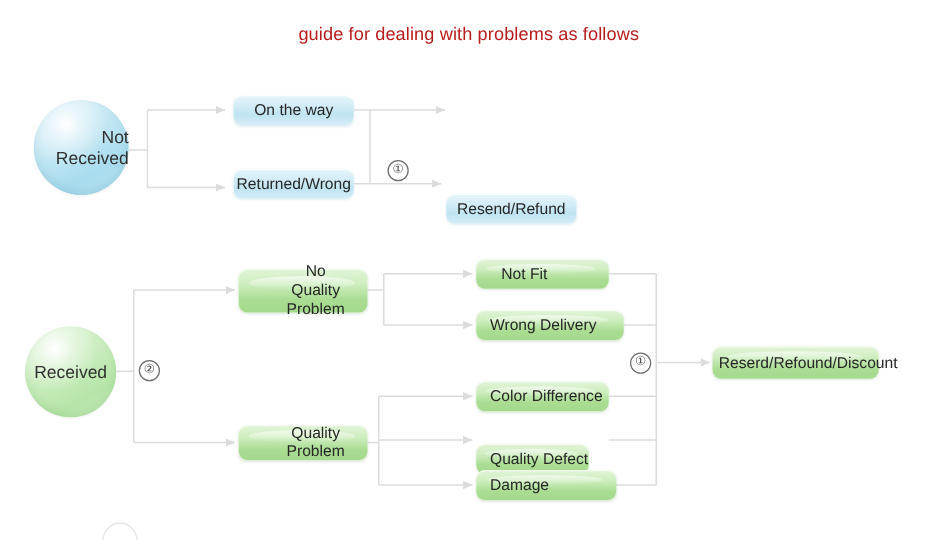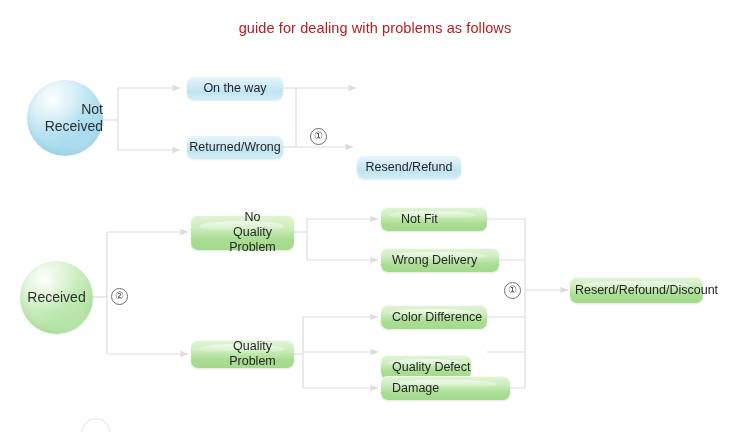--- a/index.html
+++ b/index.html
@@ -187,21 +187,21 @@
   <div class="node green left" style="left:381px;top:305px;width:106px;height:24px;text-align:right;">
     <span class="sheen"></span>
     <span class="lbl">Color Difference</span>
   </div>
 
   <div class="node green left" style="left:381px;top:340px;width:90px;height:24px;margin-top:15px;">
     <span class="sheen"></span>
     <span class="lbl">Quality Defect</span>
   </div>
 
-  <div class="node green left" style="left:381px;top:376px;width:129px;height:24px;">
+  <div class="node green left" style="left:381px;top:376px;width:112px;height:24px;">
     <span class="sheen"></span>
     <span class="lbl">Damage</span>
   </div>
 
   <div class="marker" style="left:504px;top:282px;">
     <span>①</span>
   </div>
 
   <div class="node green center" style="left:570px;top:277px;width:133px;height:26px;">
     <span class="sheen"></span>

